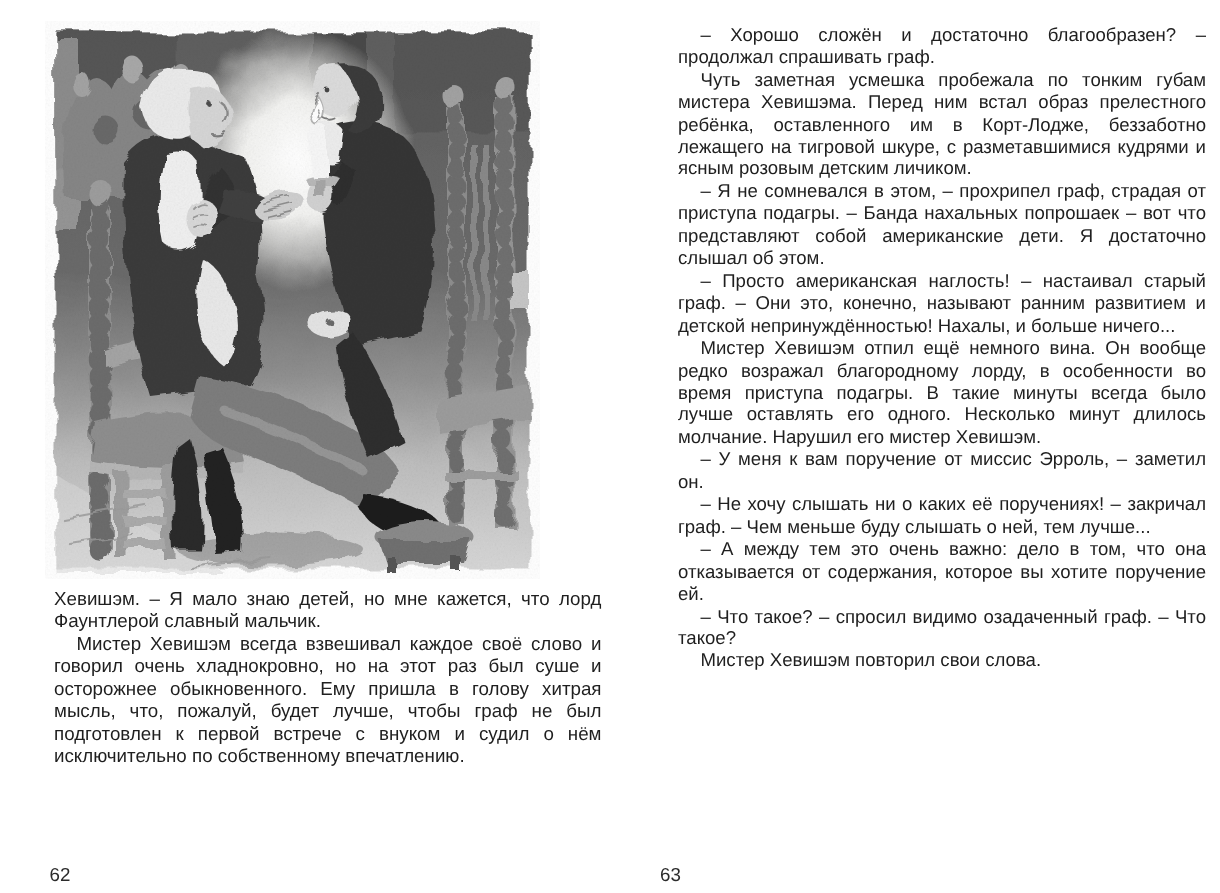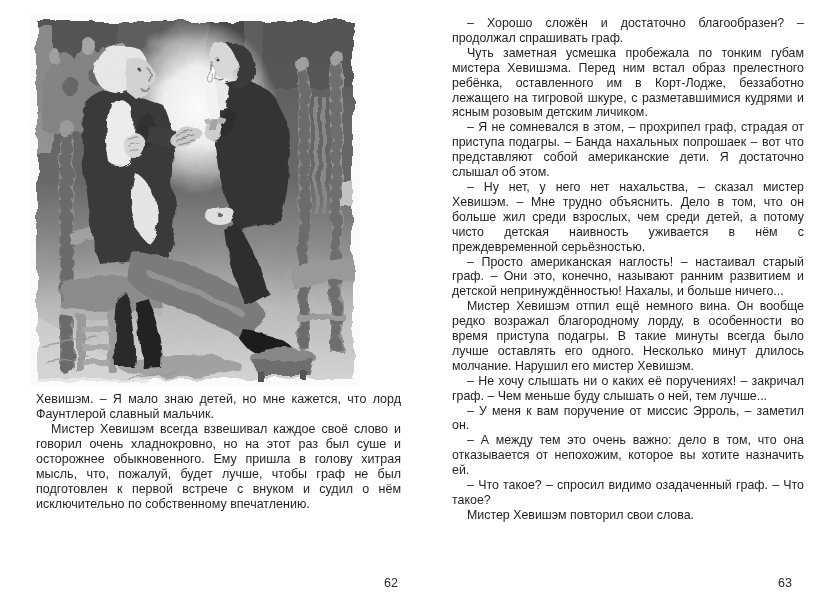--- a/index.html
+++ b/index.html
@@ -5,21 +5,21 @@
   html,body{margin:0;padding:0;background:#ffffff;}
   .spread{position:relative;width:813px;height:595px;background:#ffffff;overflow:hidden;
           font-family:"Liberation Sans", sans-serif;color:#1f1f1f;}
   .illustration{position:absolute;left:30px;top:14px;width:330px;height:372px;margin:0;}
   .illustration svg{display:block;width:100%;height:100%;}
   .page-text{position:absolute;text-align:justify;color:#1f1f1f;overflow:hidden;}
   .left-text{left:36px;top:392px;width:365px;height:182px;font-size:12.5px;line-height:15px;}
   .right-text{left:440px;top:16px;width:352px;height:558px;font-size:12.4px;line-height:14.9px;margin-left:12px;}
   .para{margin:0;padding:0;hyphens:auto;-webkit-hyphens:auto;}
   .para.indent{text-indent:15px;}
-  .pagenum{position:absolute;top:576px;font-size:12.5px;color:#2b2b2b;text-align:right;}
+  .pagenum{position:absolute;top:576px;font-size:12.5px;color:#2b2b2b;text-align:left;}
   .left-num{left:33px;width:365px;}
   .right-num{left:440px;width:352px;}
 </style>
 </head>
 <body>
 
 <div class="spread">
 
   <div>
     <figure class="illustration" aria-label="Grayscale watercolor illustration: two elderly gentlemen seated face to face in tall wooden chairs; the white-haired earl on the left with a white jabot, legs stretched out, one foot on a footstool; Mr. Havisham on the right holding a glowing candle between them.">
@@ -167,26 +167,25 @@
       </div>
 
     <div class="pagenum left-num">62</div>
   </div>
 
   <div>
     <div class="page-text right-text" lang="ru">
         <p class="para indent">– Хорошо сложён и достаточно благообразен? – продолжал спрашивать граф.</p>
         <p class="para indent">Чуть заметная усмешка пробежала по тонким губам мистера Хевишэма. Перед ним встал образ прелестного ребёнка, оставленного им в Корт-Лодже, беззаботно лежащего на тигровой шкуре, с разметавшимися кудрями и ясным розовым детским личиком.</p>
         <p class="para indent">– Я не сомневался в этом, – прохрипел граф, страдая от приступа подагры. – Банда нахальных попрошаек – вот что представляют собой американские дети. Я достаточно слышал об этом.</p>
-        <p class="para indent">– Ну нет, у него нет нахальства, – сказал мистер Хевишэм. – Мне трудно объяснить. Дело в том, что он больше жил среди взрослых, чем среди детей, а потому чисто детская наивность уживается в нём с преждевременной серьёзностью.</p>
         <p class="para indent">– Просто американская наглость! – настаивал старый граф. – Они это, конечно, называют ранним развитием и детской непринуждённостью! Нахалы, и больше ничего...</p>
         <p class="para indent">Мистер Хевишэм отпил ещё немного вина. Он вообще редко возражал благородному лорду, в особенности во время приступа подагры. В такие минуты всегда было лучше оставлять его одного. Несколько минут длилось молчание. Нарушил его мистер Хевишэм.</p>
+        <p class="para indent">– У меня к вам поручение от миссис Эрроль, – заметил он.</p>
         <p class="para indent">– Не хочу слышать ни о каких её поручениях! – закричал граф. – Чем меньше буду слышать о ней, тем лучше...</p>
-        <p class="para indent">– У меня к вам поручение от миссис Эрроль, – заметил он.</p>
-        <p class="para indent">– А между тем это очень важно: дело в том, что она отказывается от непохожим, которое вы хотите назначить ей.</p>
+        <p class="para indent">– А между тем это очень важно: дело в том, что она отказывается от содержания, которое вы хотите поручение ей.</p>
         <p class="para indent">– Что такое? – спросил видимо озадаченный граф. – Что такое?</p>
         <p class="para indent">Мистер Хевишэм повторил свои слова.</p>
       </div>
 
     <div class="pagenum right-num">63</div>
   </div>
 
 </div>
 
 </body></html>

